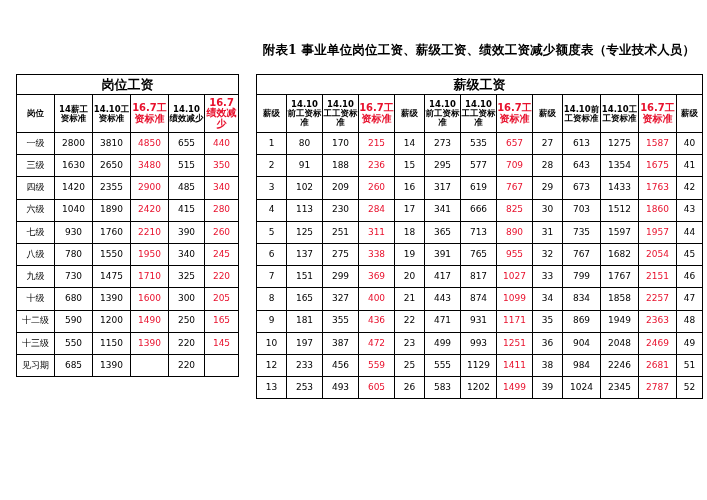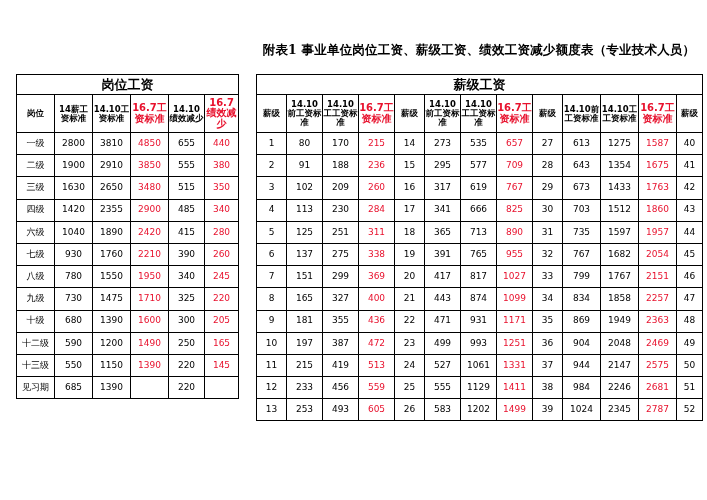--- a/index.html
+++ b/index.html
@@ -113,28 +113,20 @@
           <td class="hdr-red">16.7绩效减少</td>
         </tr>
 
         <tr class="row-h">
           <td>一级</td>
           <td>2800</td>
           <td>3810</td>
           <td class="red">4850</td>
           <td>655</td>
           <td class="red">440</td>
-        </tr>
-        <tr class="row-h">
-          <td>二级</td>
-          <td>1900</td>
-          <td>2910</td>
-          <td class="red">3850</td>
-          <td>555</td>
-          <td class="red">380</td>
         </tr>
         <tr class="row-h">
           <td>三级</td>
           <td>1630</td>
           <td>2650</td>
           <td class="red">3480</td>
           <td>515</td>
           <td class="red">350</td>
         </tr>
         <tr class="row-h">
@@ -394,35 +386,20 @@
           <td>499</td>
           <td>993</td>
           <td class="red">1251</td>
           <td>36</td>
           <td>904</td>
           <td>2048</td>
           <td class="red">2469</td>
           <td>49</td>
         </tr>
         <tr class="row-h">
-          <td>11</td>
-          <td>215</td>
-          <td>419</td>
-          <td class="red">513</td>
-          <td>24</td>
-          <td>527</td>
-          <td>1061</td>
-          <td class="red">1331</td>
-          <td>37</td>
-          <td>944</td>
-          <td>2147</td>
-          <td class="red">2575</td>
-          <td>50</td>
-        </tr>
-        <tr class="row-h">
           <td>12</td>
           <td>233</td>
           <td>456</td>
           <td class="red">559</td>
           <td>25</td>
           <td>555</td>
           <td>1129</td>
           <td class="red">1411</td>
           <td>38</td>
           <td>984</td>

